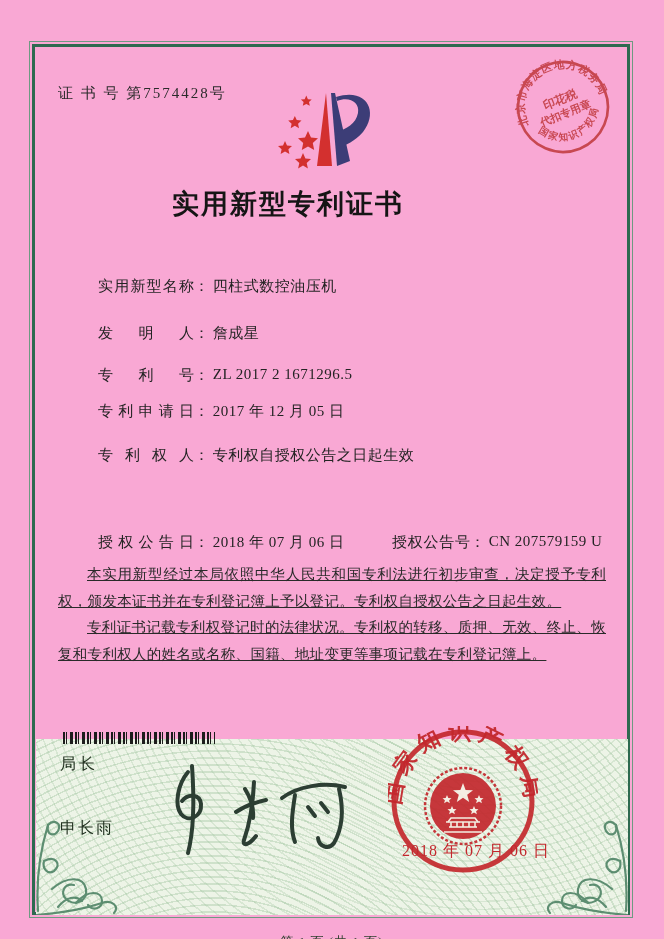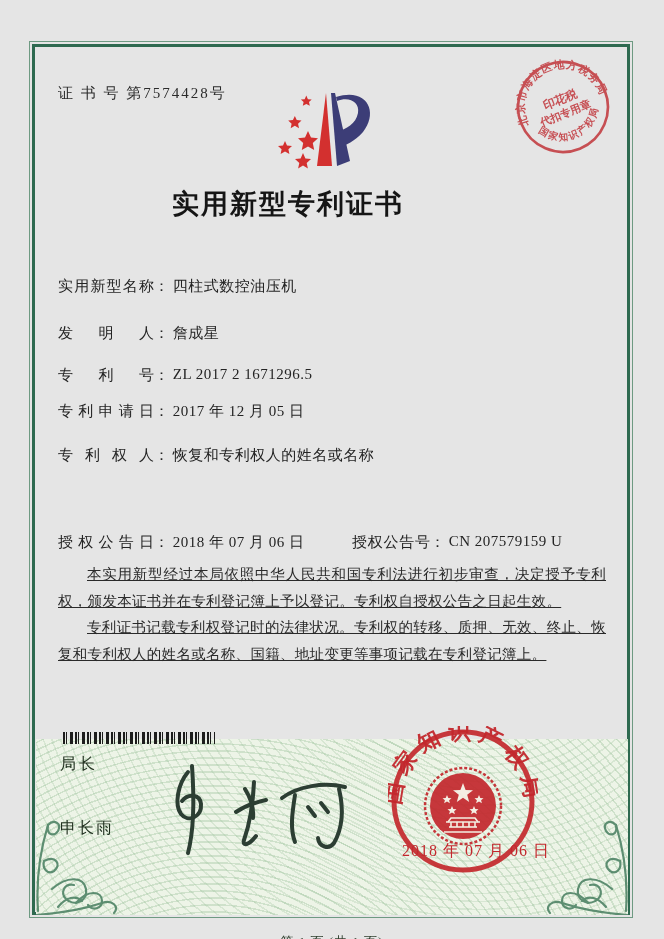--- a/index.html
+++ b/index.html
@@ -3,21 +3,21 @@
 <meta charset="utf-8">
 <style>
   * { margin:0; padding:0; box-sizing:border-box; }
   html,body { width:664px; height:939px; }
   body {
     font-family: "Liberation Serif", "DejaVu Serif", serif;
     background:#ffffff;
   }
   .sheet {
     position:relative; width:664px; height:939px;
-    background:#e5e5e5; overflow:hidden;
+    background:#f9a8d4; overflow:hidden;
   }
   
   .frame {
     position:absolute; left:29px; top:41px; width:604px; height:877px;
     border:1px solid #6e9a82;
   }
   .frame-inner {
     position:absolute; inset:2px; border:3px solid #2e6a50;
   }
   
@@ -46,21 +46,21 @@
   .title {
     position:absolute; left:58px; top:186px; width:460px;
     text-align:center; font-size:27px; font-weight:600;
     letter-spacing:2px; color:#151515;
   }
 
   
   .frow { position:absolute; left:58px; font-size:15px; color:#242424; }
   .flabel {
     display:inline-block; width:96px;
-    text-align:justify; text-align-last:justify; vertical-align:top;
+    text-align:justify; text-align-last:justify; vertical-align:top;margin-left:40px;
   }
   .fcolon { vertical-align:top; }
   .fvalue { vertical-align:top; letter-spacing:.5px; }
   .addr-val { display:inline-block; width:404px; line-height:1.75; }
 
   
   .body-text {
     position:absolute; left:58px; top:561px; width:548px;
     font-size:14.5px; line-height:1.83; color:#2a2a2a; letter-spacing:.3px;
     text-align:justify;
@@ -170,21 +170,21 @@
   <div class="frow" style="top:366px">
     <span class="flabel">专利号</span><span class="fcolon">：</span>
     <span class="fvalue">ZL 2017 2 1671296.5</span>
   </div>
   <div class="frow" style="top:402px">
     <span class="flabel">专利申请日</span><span class="fcolon">：</span>
     <span class="fvalue">2017 年 12 月 05 日</span>
   </div>
   <div class="frow" style="top:446px">
     <span class="flabel">专利权人</span><span class="fcolon">：</span>
-    <span class="fvalue">恢复和专利权人的姓名或名称</span>
+    <span class="fvalue">专利权自授权公告之日起生效</span>
   </div>
   <div class="frow" style="top:533px">
     <span class="flabel">授权公告日</span><span class="fcolon">：</span>
     <span class="fvalue">2018 年 07 月 06 日</span>
   </div>
   <div class="frow" style="top:533px; left:352px">
     <span class="flabel" style="width:78px">授权公告号</span><span class="fcolon">：</span>
     <span class="fvalue">CN 207579159 U</span>
   </div>
 

